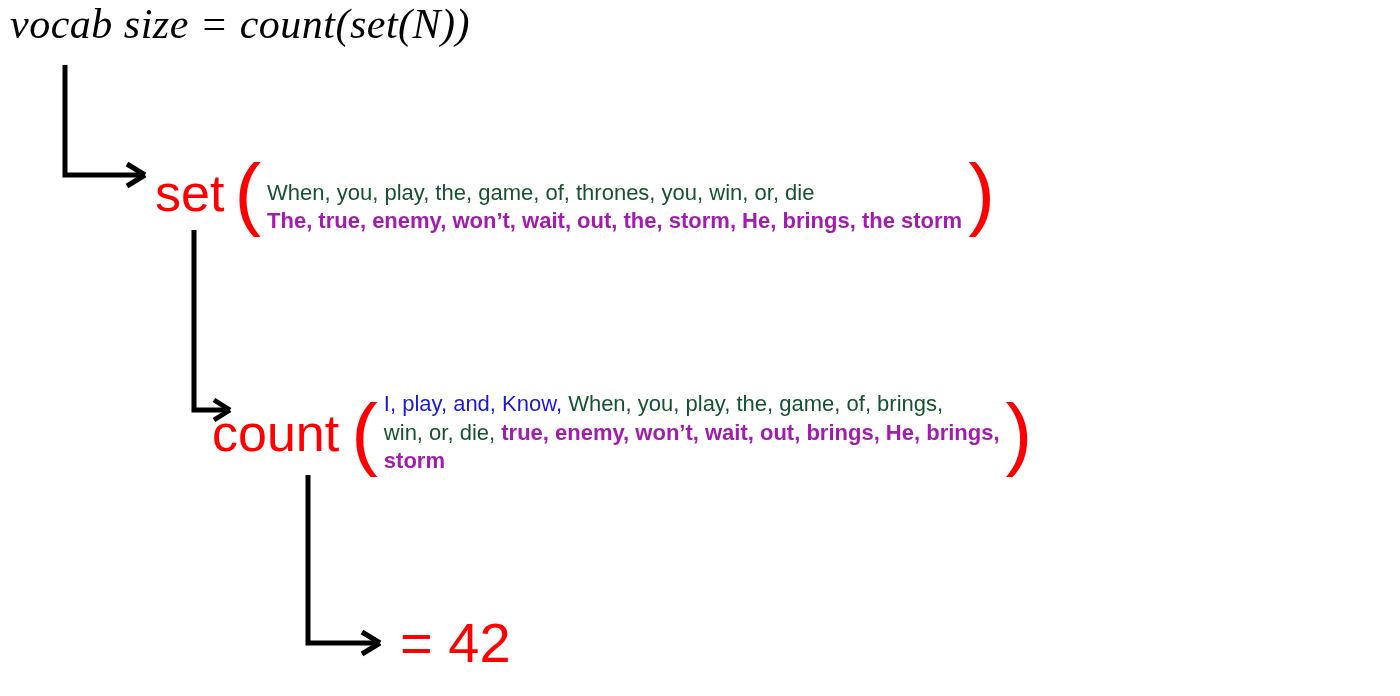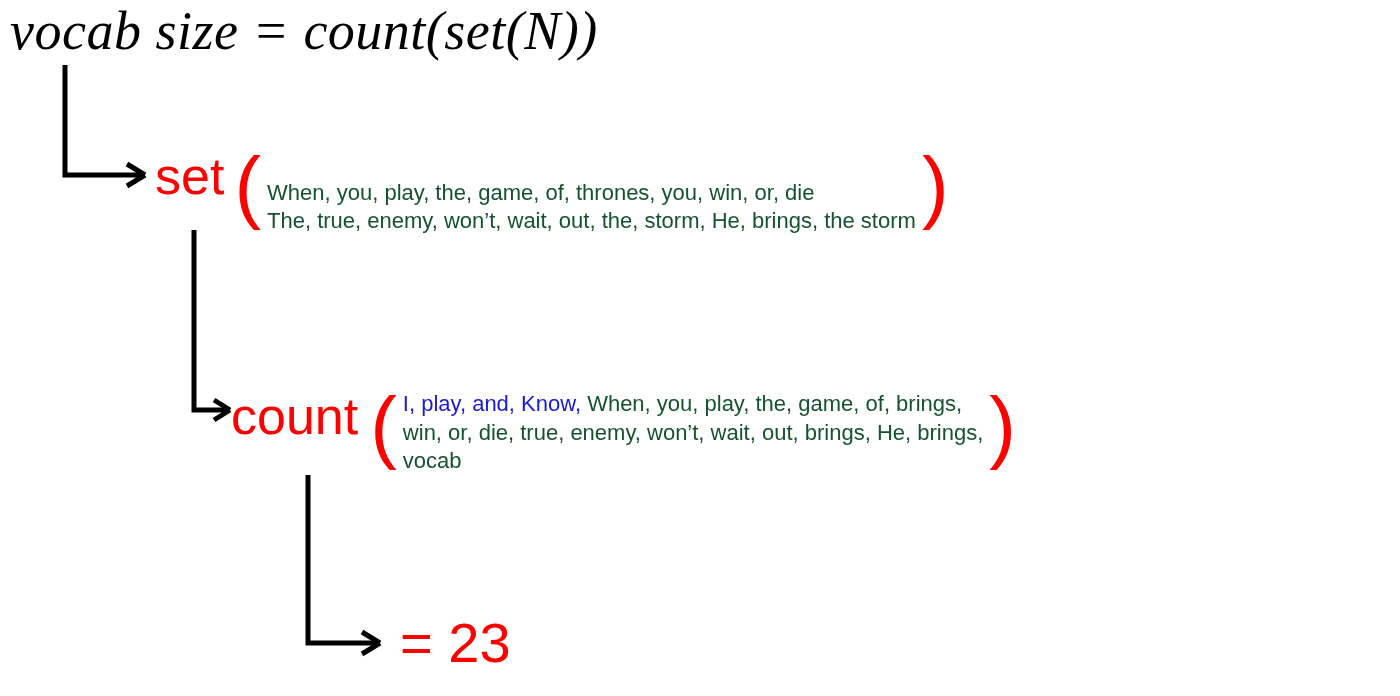--- a/index.html
+++ b/index.html
@@ -15,21 +15,21 @@
     position: relative;
     width: 1400px;
     height: 696px;
   }
   .formula {
     position: absolute;
     left: 10px;
     top: 0px;
     font-family: "Times New Roman", Times, serif;
     font-style: italic;
-    font-size: 54px;
+    font-size: 42px;
     color: #000;
     letter-spacing: 0.5px;
   }
   .redfn {
     color: #ff0000;
     font-size: 52px;
     font-weight: 400;
     line-height: 1;
   }
   .paren {
@@ -41,37 +41,38 @@
     vertical-align: middle;
   }
   .tokens {
     font-size: 22px;
     line-height: 1.3;
     display:inline-block;
     vertical-align: middle;
   }
   .blue   { color: #1a1ad6; }
   .green  { color: #14532d; }
-  .purple { color: #14532d; }
+  .purple { color: #a21caf; font-weight: bold; }
 
   
   .block-set {
     position: absolute;
     left: 155px;
     top: 150px;
     display: flex;
-    align-items: flex-start;
+    align-items: center;
   }
   .block-set .tokens { max-width: 980px; margin: 0 6px; }
 
   .block-count {
     position: absolute;
-    left: 231px;
+    left: 212px;
     top: 390px;
     display: flex;
+    align-items: center;
   }
   .block-count .tokens { max-width: 885px; margin: 0 6px; }
 
   .block-result {
     position: absolute;
     left: 400px;
     top: 615px;
   }
   .block-result .redfn { font-size: 56px; }
 
@@ -111,27 +112,27 @@
     <path d="M42 180 L26 170 M42 180 L26 190"></path>
   </svg>
 
   <div class="block-count">
     <span class="redfn">count</span>
     <span style="width:12px;"></span>
     <span class="paren">(</span>
     <span class="tokens">
       <span class="blue">I, play, and, Know, </span><span class="green">When, you, play, the, game, of, brings,</span><br>
       <span class="green">win, or, die, </span><span class="purple">true, enemy, won’t, wait, out, brings, He, brings,</span><br>
-      <span class="purple">vocab</span>
+      <span class="purple">storm</span>
     </span>
     <span class="paren">)</span>
   </div>
 
   <svg class="arrow-svg" style="left:300px; top:475px;" width="100" height="190">
     <path d="M8 0 L8 168 L80 168"></path>
     <path d="M80 168 L62 157 M80 168 L62 179"></path>
   </svg>
 
   <div class="block-result">
-    <span class="redfn">= 23</span>
+    <span class="redfn">= 42</span>
   </div>
 
 </div>
 
 </body></html>

